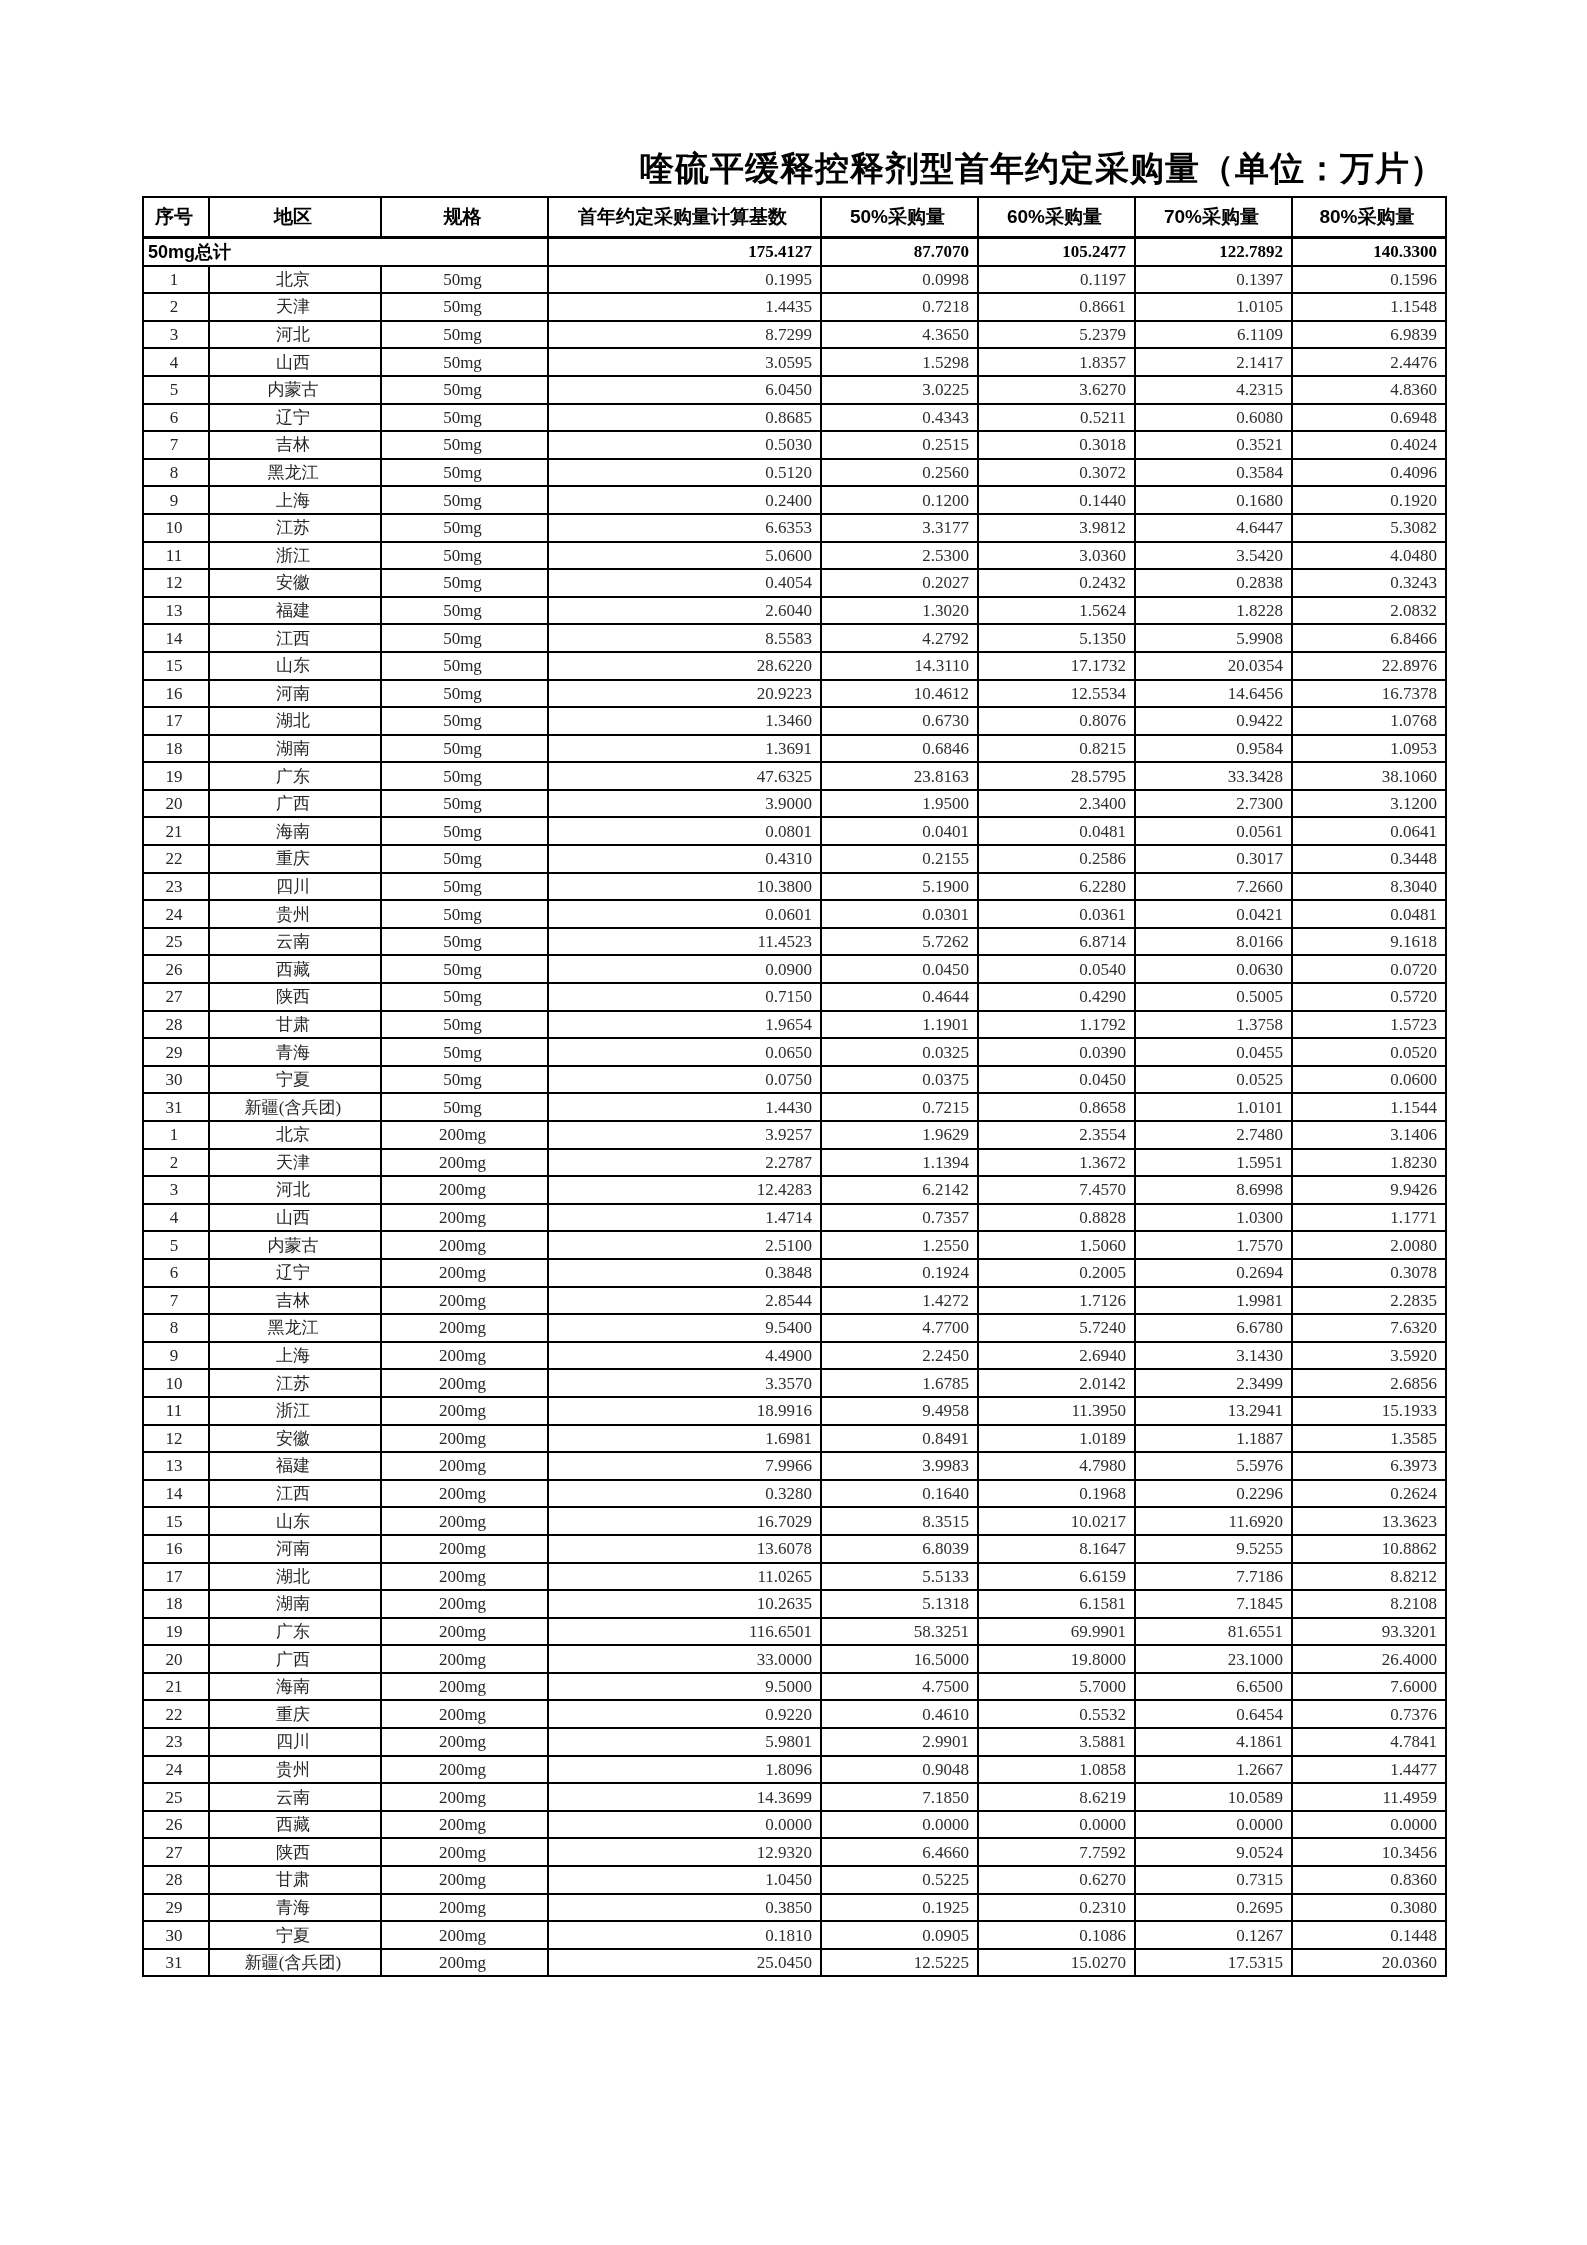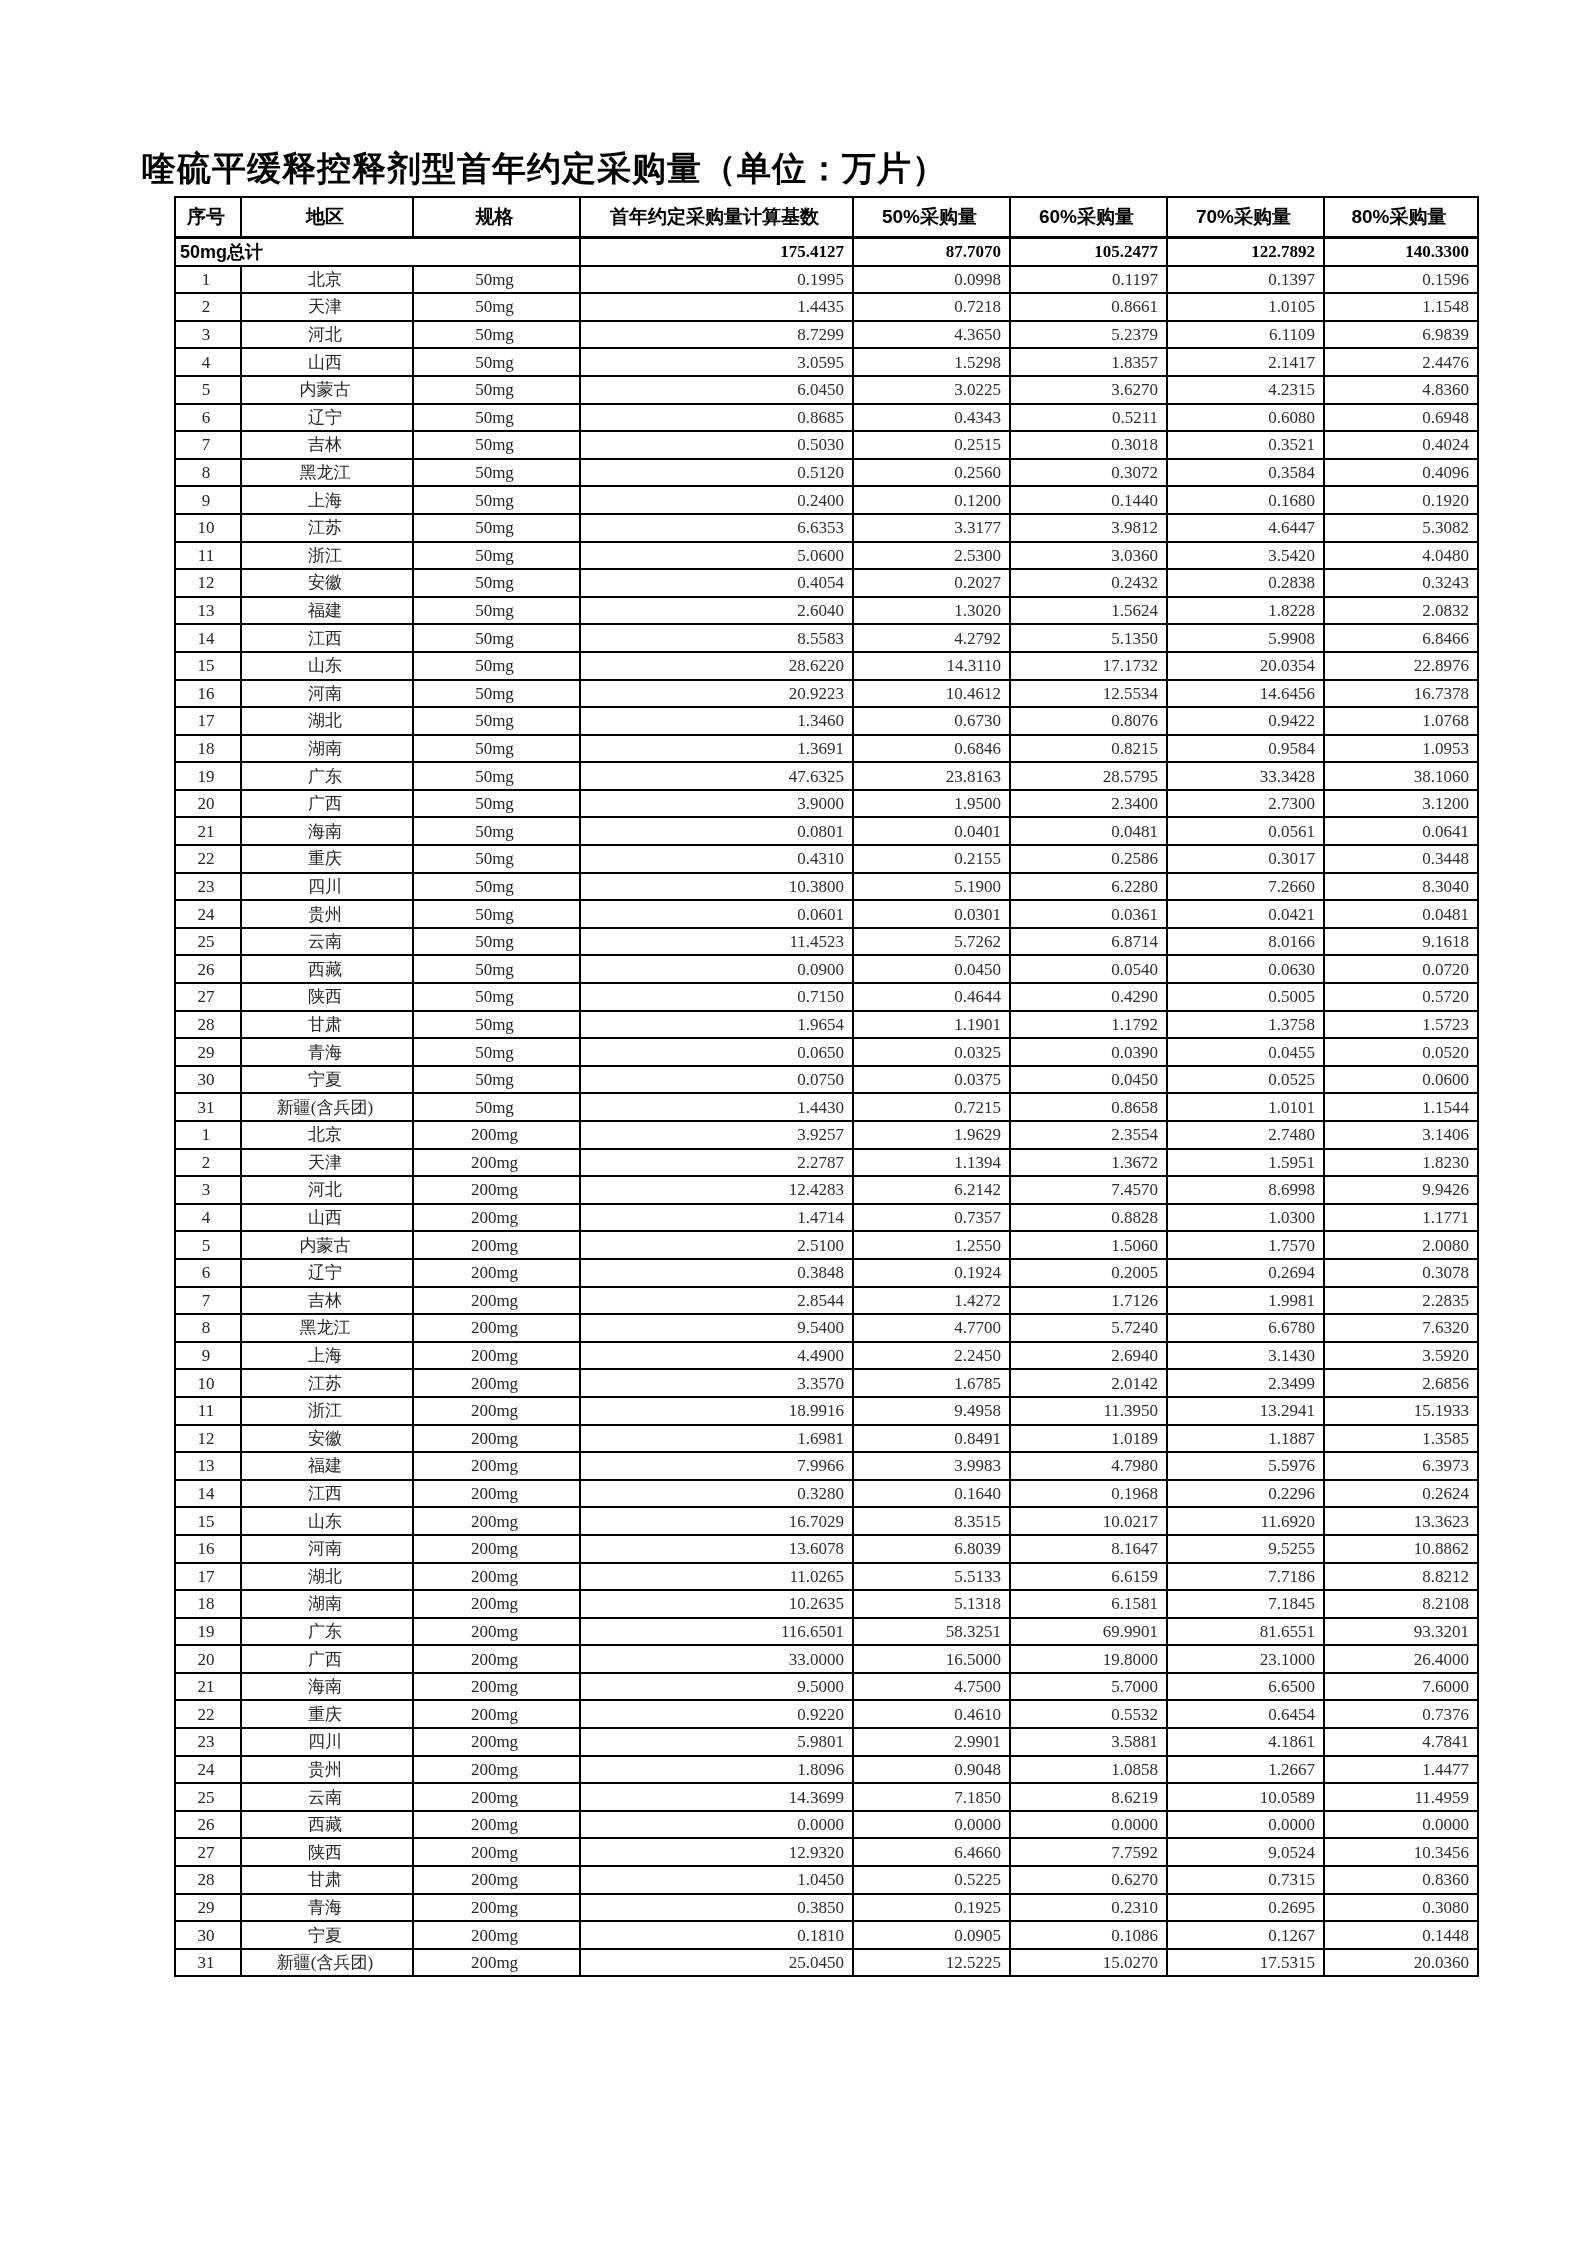--- a/index.html
+++ b/index.html
@@ -20,36 +20,35 @@
     top: 0;
     width: 1303px;
   }
   .doc-title {
     margin: 0;
     padding: 0;
     position: absolute;
     top: 146px;
     left: 0;
     width: 100%;
-    text-align: left;
+    text-align: right;
     font-size: 34px;
     font-weight: bold;
     font-family: "Liberation Serif", "DejaVu Serif", serif;
     letter-spacing: 1px;
     white-space: nowrap;
   }
   table.data-table {
     position: absolute;
     top: 196px;
     left: 0;
     border-collapse: collapse;
     table-layout: fixed;
     width: 1303px;
     background: #fff;
-    margin-left: 32px;
   }
   table.data-table th,
   table.data-table td {
     border: 2px solid #000;
     padding: 0 8px 0 4px;
     overflow: hidden;
     white-space: nowrap;
   }
   table.data-table th {
     height: 38px;

